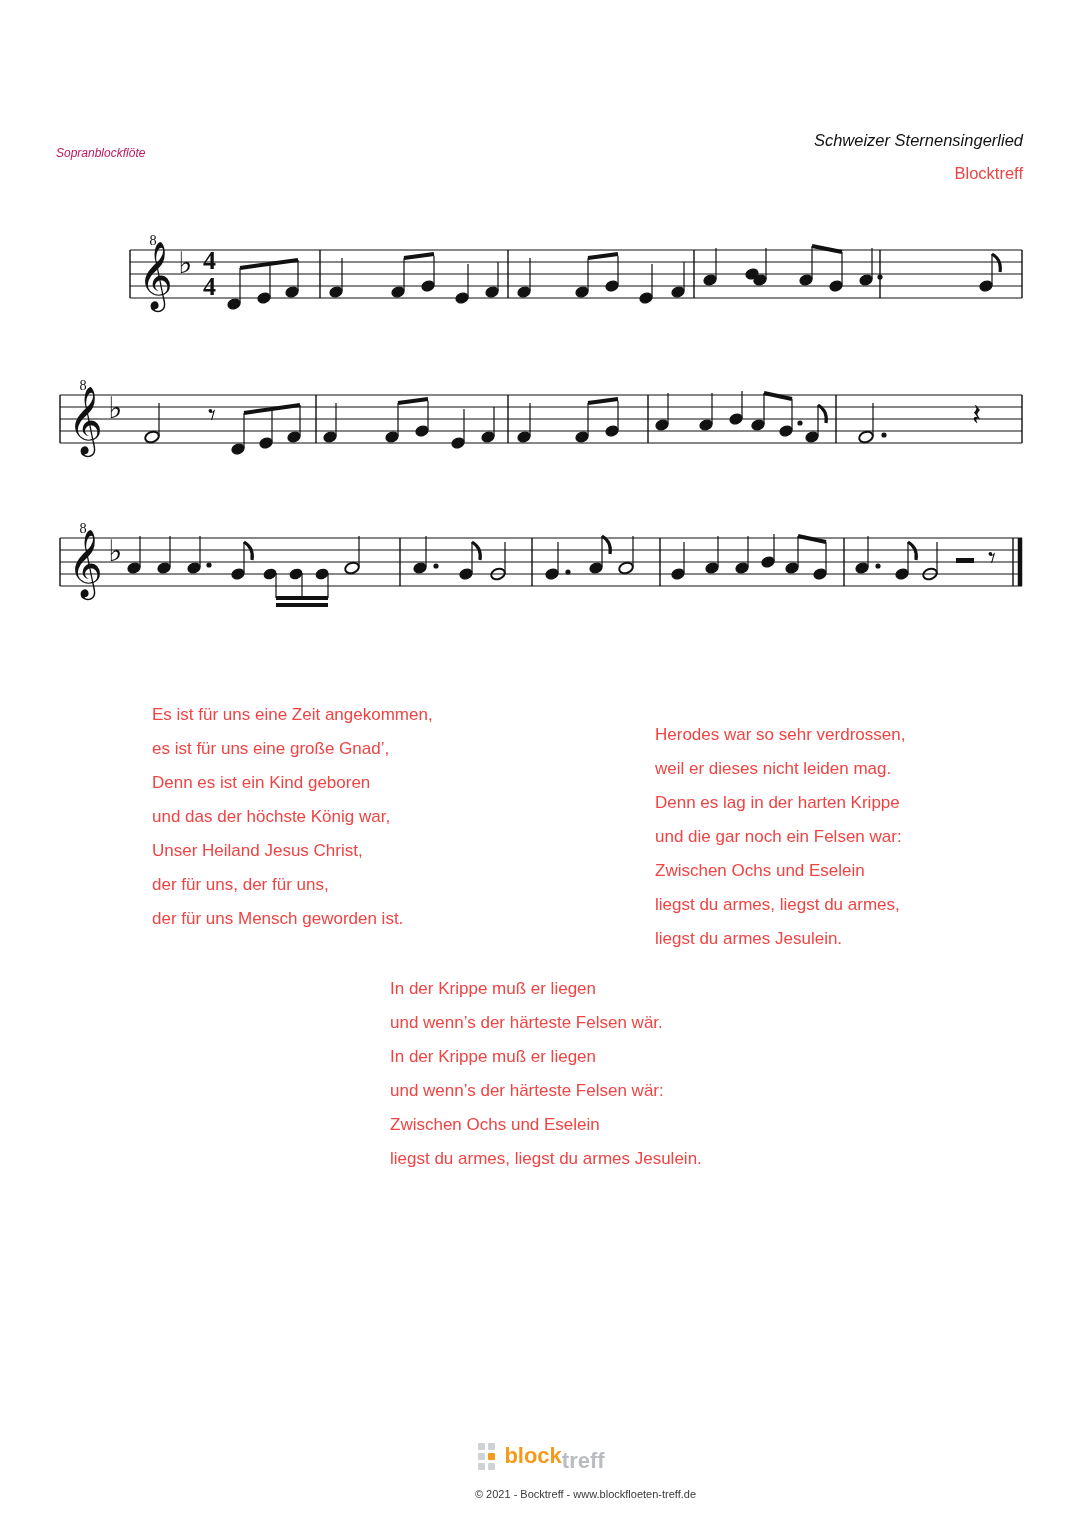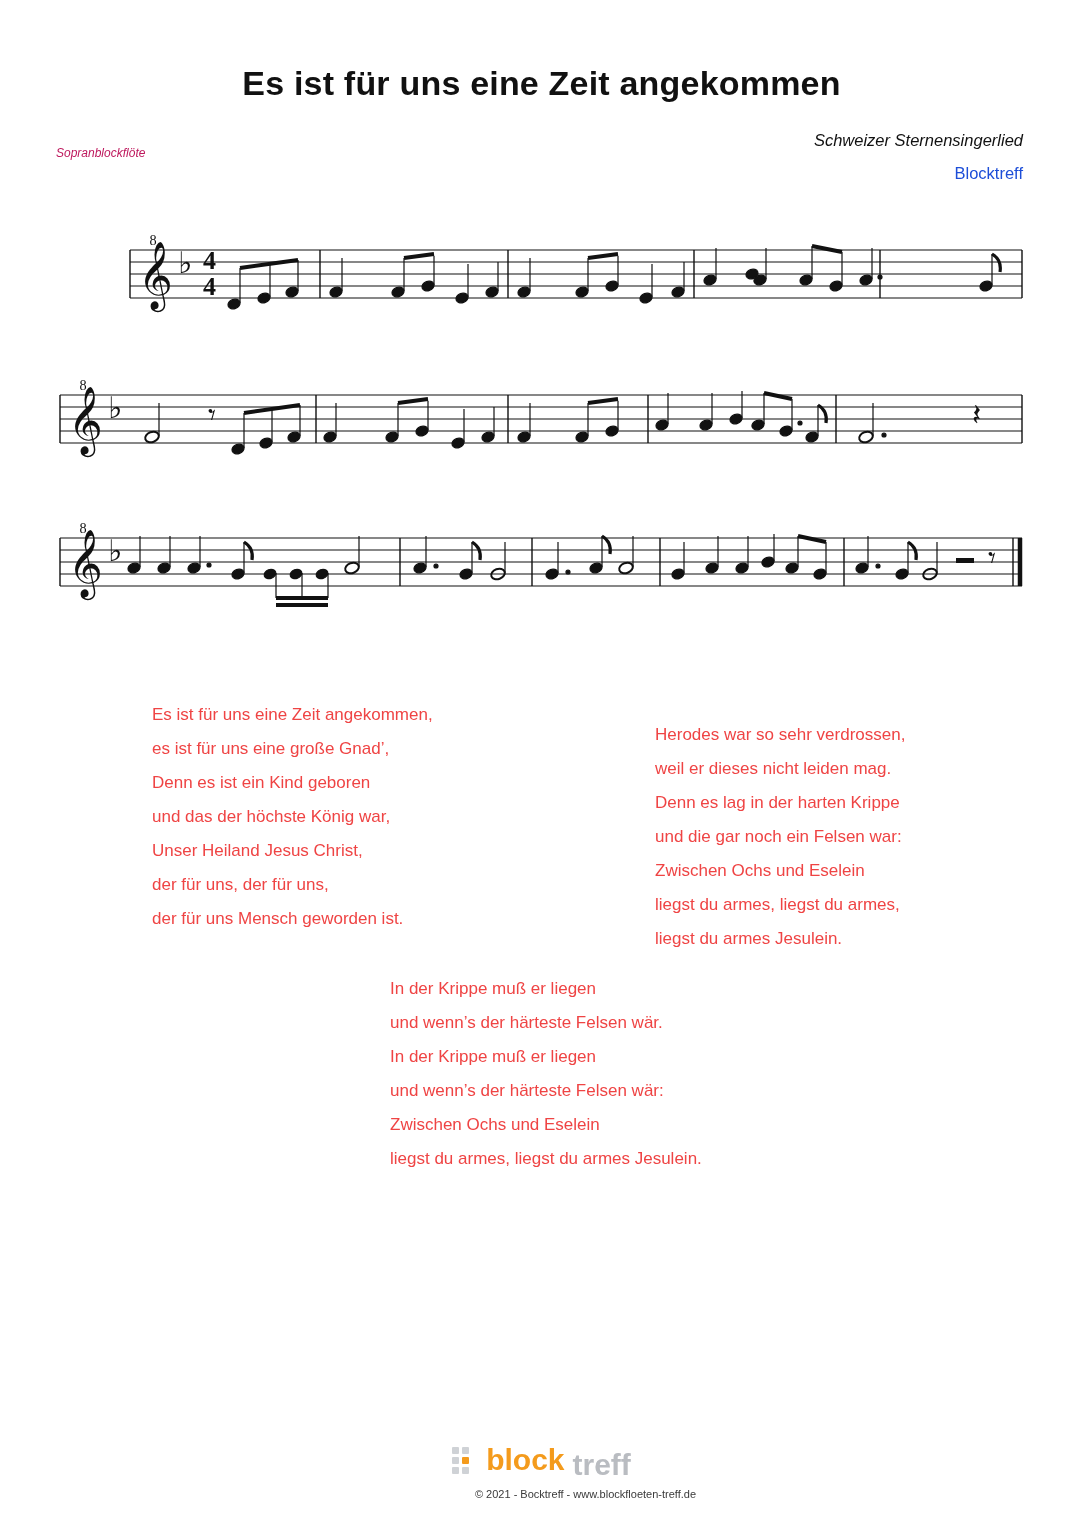--- a/index.html
+++ b/index.html
@@ -46,21 +46,21 @@
     right: 60px;
     font-size: 16.5px;
     color: #111111;
     font-style: italic;
   }
   .credit-2 {
     position: absolute;
     top: 164px;
     right: 60px;
     font-size: 16.5px;
-    color: #1d4ed8;
+    color: #ef4444;
   }
 
   
   .system {
     position: absolute;
     left: 0;
     width: 1083px;
     height: 130px;
   }
   .system svg { display: block; }
@@ -81,22 +81,22 @@
   .logo-wrap {
     position: absolute;
     top: 1438px;
     left: 0;
     width: 1083px;
     text-align: center;
   }
   .logo {
     display: inline-flex;
     align-items: center;
-    gap: 8px;
-    font-size: 30px;
+    gap: 0;
+    font-size: 22px;
     font-weight: bold;
   }
   .logo-mark {
     display: inline-block;
     width: 26px;
     height: 26px;
     position: relative;
   }
   .logo-mark span {
     position: absolute;
@@ -122,21 +122,20 @@
     font-size: 11px;
     color: #3a3a3a;
     margin-left: 44px;
   }
 </style>
 </head>
 <body>
 
 <div class="page">
 
-  <div class="title">Es ist für uns eine Zeit angekommen</div>
   <div class="instrument">Sopranblockflöte</div>
   <div class="credit-1">Schweizer Sternensingerlied</div>
   <div class="credit-2">Blocktreff</div>
 
   <div class="system" style="top:220px;">
     <svg width="1083" height="130" viewBox="0 0 1083 130" xmlns="http://www.w3.org/2000/svg">
       <g stroke="#111" stroke-width="1.1">
         <line x1="130" y1="30" x2="1022" y2="30"></line>
         <line x1="130" y1="42" x2="1022" y2="42"></line>
         <line x1="130" y1="54" x2="1022" y2="54"></line>

